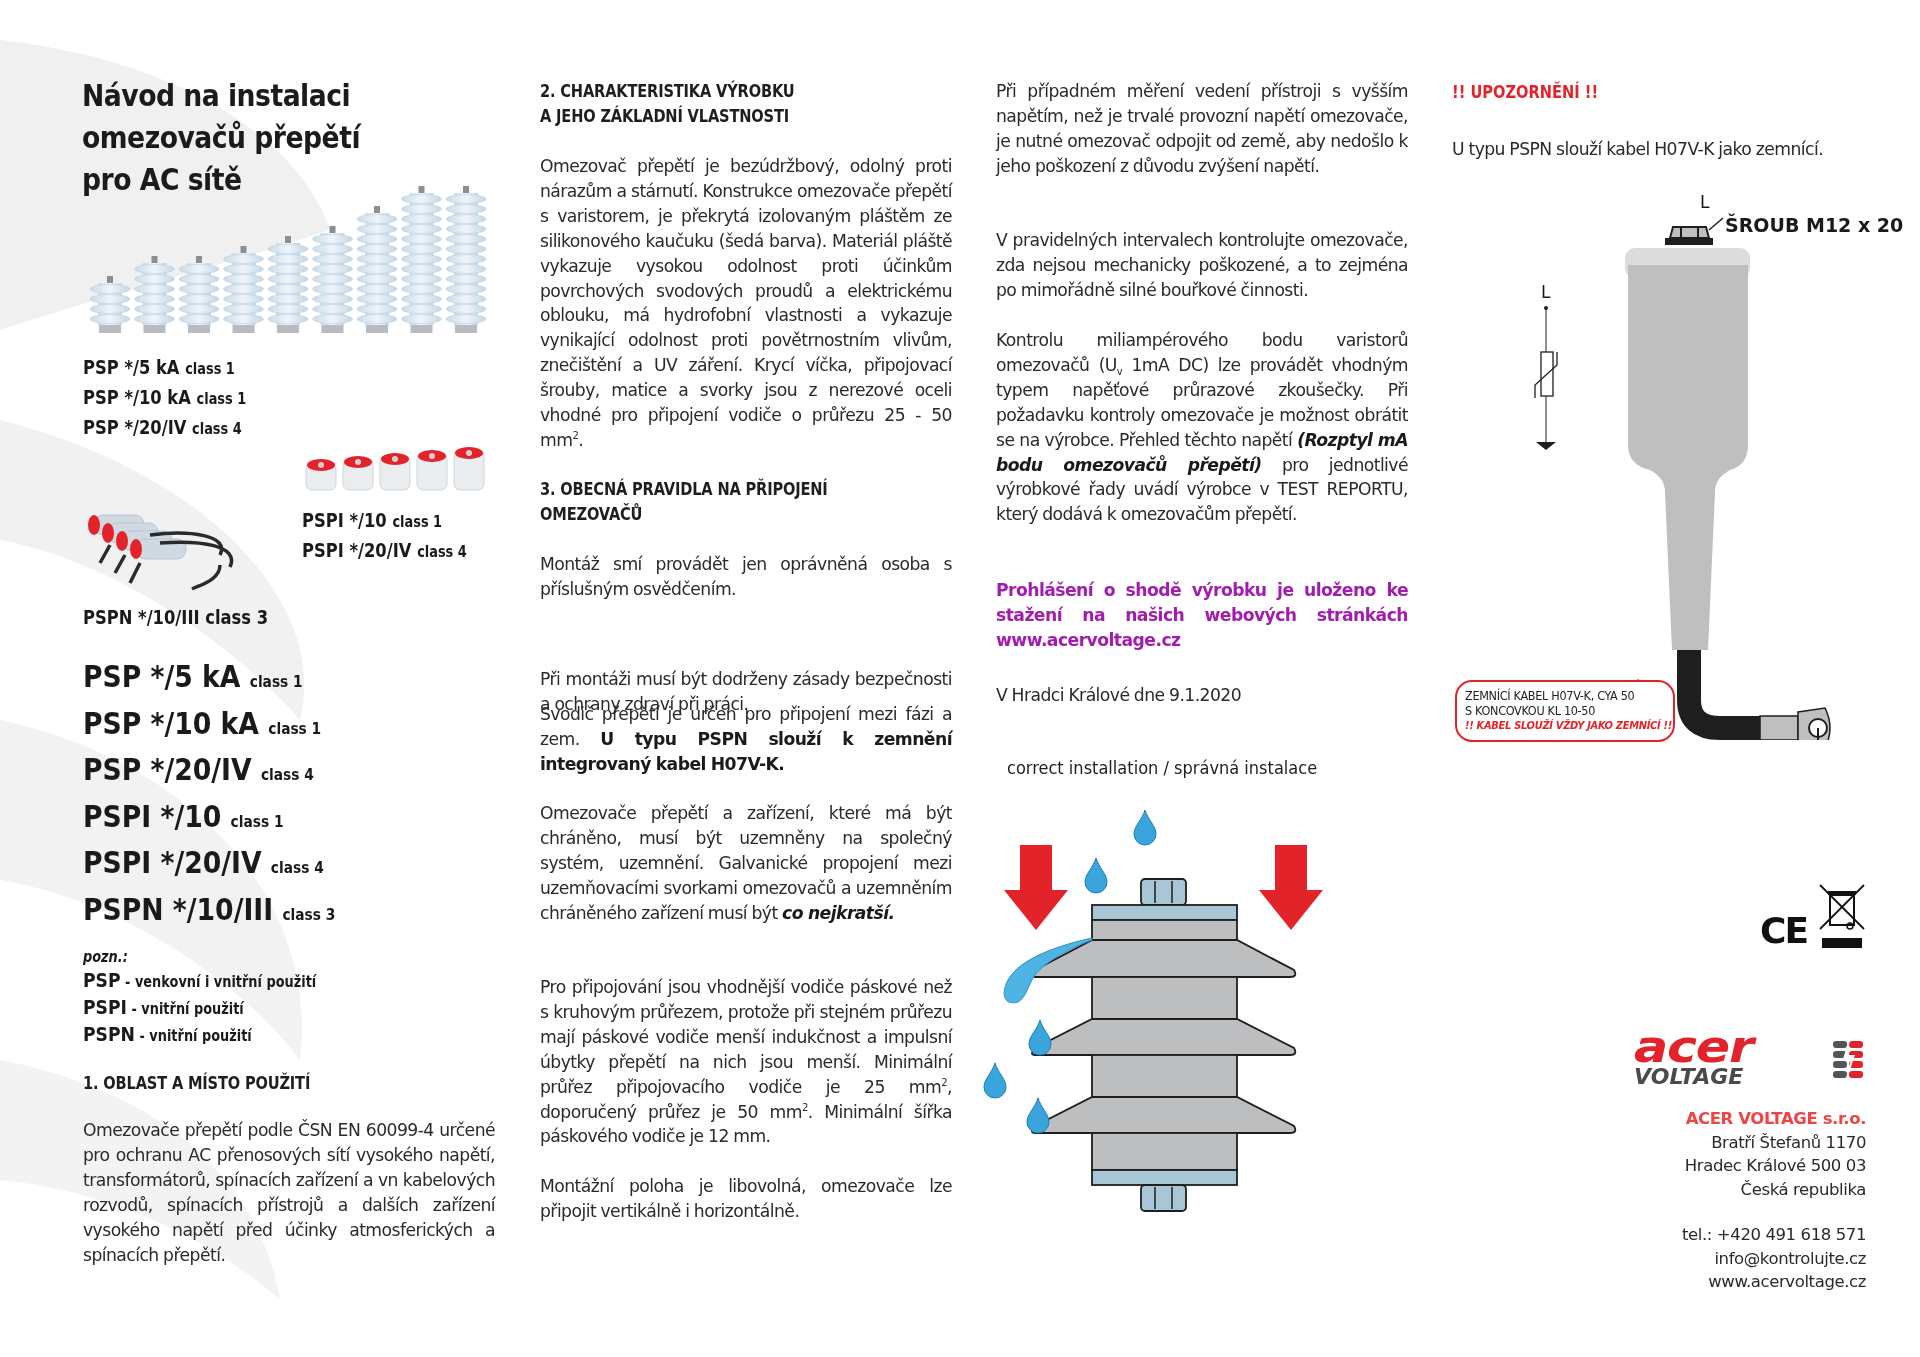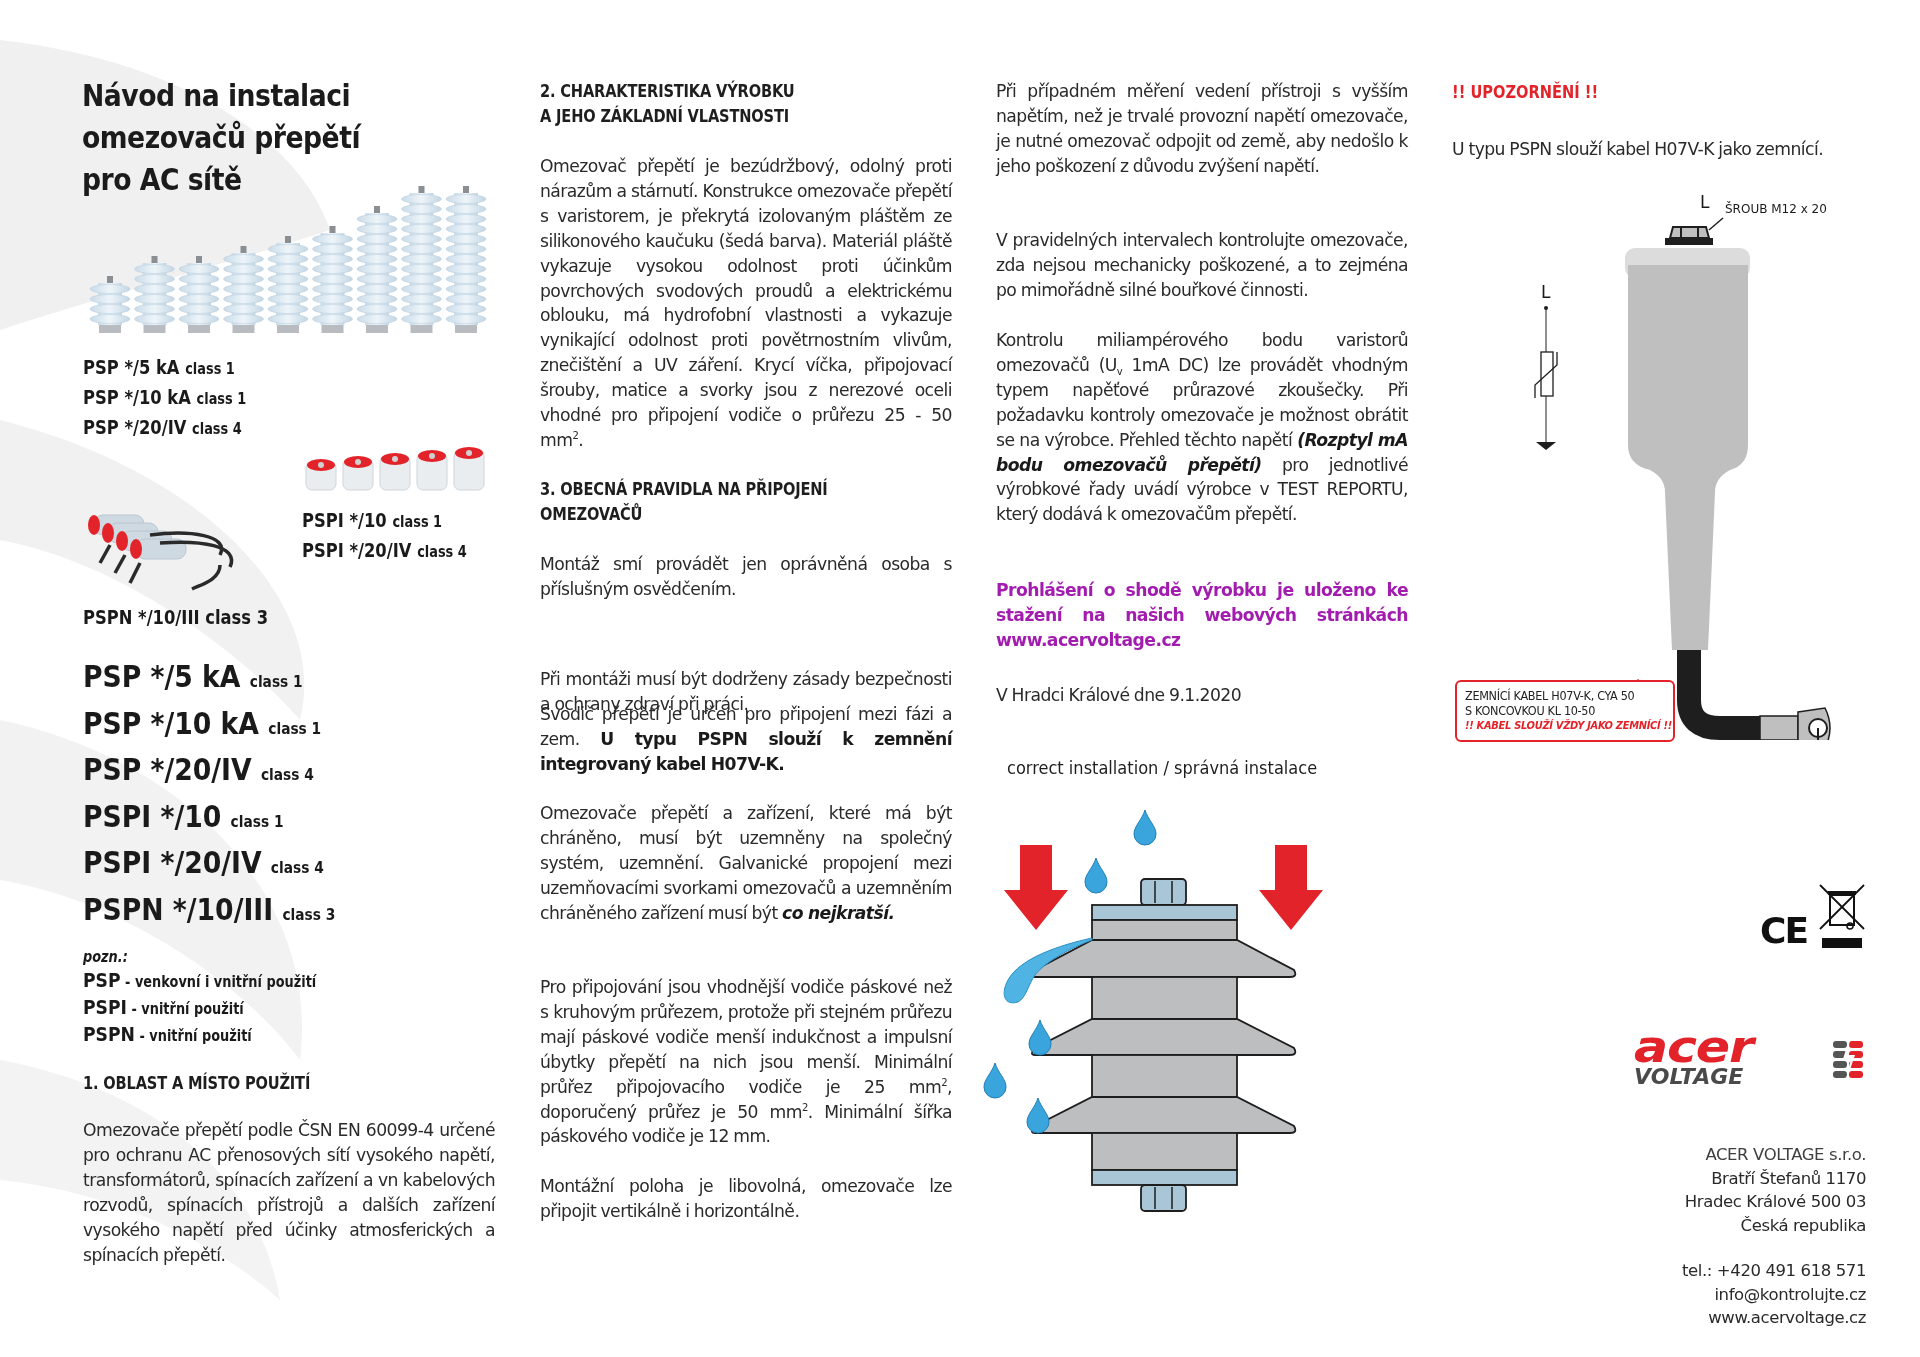--- a/index.html
+++ b/index.html
@@ -15,25 +15,25 @@
   .note .pozn{font-style:italic;font-size:15px;line-height:22px;}
   .note .row{font-size:20px;line-height:25px;}
   .note .row .desc{font-size:15px;}
   .h-sec{font-family:"DejaVu Sans",sans-serif;font-weight:bold;font-size:17px;line-height:25px;letter-spacing:-0.2px;white-space:nowrap;transform:scaleX(0.86);transform-origin:left top;color:#1e1e1e;}
   .para{font-family:"DejaVu Sans",sans-serif;font-size:17.2px;line-height:24.9px;text-align:justify;text-align-last:left;color:#2a2a2a;letter-spacing:-0.55px;word-spacing:-0.5px;}
   .para b{color:#1a1a1a;}
   .para sup{font-size:10px;line-height:0;}
   .para sub{font-size:10px;line-height:0;}
   .warn-title{font-family:"DejaVu Sans",sans-serif;font-weight:bold;font-size:17px;color:#e3232a;white-space:nowrap;transform:scaleX(0.86);transform-origin:left top;}
   .small-lbl{font-family:"DejaVu Sans",sans-serif;font-size:14px;white-space:nowrap;color:#1a1a1a;}
-  .callout{position:absolute;border:2.5px solid #e3232a;border-radius:6px;background:#fff;padding:6px 8px;font-family:"DejaVu Sans Condensed","DejaVu Sans",sans-serif;}
+  .callout{position:absolute;border:2.5px solid #e3232a;border-radius:17px;background:#fff;padding:6px 8px;font-family:"DejaVu Sans Condensed","DejaVu Sans",sans-serif;}
   .callout .l1,.callout .l2{font-size:12.5px;line-height:15px;color:#222;white-space:nowrap;letter-spacing:-0.3px;}
   .callout .l3{font-size:11px;line-height:16px;color:#e3232a;font-weight:bold;white-space:nowrap;letter-spacing:-0.3px;font-style:italic;}
   .contact{position:absolute;text-align:right;font-family:"DejaVu Sans",sans-serif;font-size:16.5px;line-height:23.5px;color:#2a2a2a;letter-spacing:-0.4px;}
-  .contact .company{font-weight:normal;color:#404040;margin-top:36px;}
+  .contact .company{font-weight:bold;color:#ef4444;}
   .caption{font-family:"DejaVu Sans",sans-serif;font-size:18px;color:#1e1e1e;white-space:nowrap;transform:scaleX(0.9);transform-origin:left top;}
 </style>
 </head>
 <body>
 
 <svg class="bg-shape" viewBox="0 0 640 1357">
   <path d="M0,40 C180,60 300,140 330,230 C240,260 90,300 0,330 Z" fill="#f0f0f0"></path>
   <path d="M0,420 C200,470 330,600 300,720 C230,640 110,560 0,540 Z" fill="#f1f1f1"></path>
   <path d="M0,720 C190,760 320,900 300,1060 C240,980 120,900 0,880 Z" fill="#f2f2f2"></path>
   <path d="M0,1060 C160,1090 260,1180 280,1300 C200,1230 100,1190 0,1180 Z" fill="#f3f3f3"></path>
@@ -362,21 +362,21 @@
   <circle cx="116" cy="128" r="2" fill="#1e1e1e"></circle>
   <line x1="116" y1="128" x2="116" y2="172" stroke="#1e1e1e" stroke-width="1"></line>
   <rect x="111" y="172" width="12" height="44" fill="none" stroke="#1e1e1e" stroke-width="1.3"></rect>
   <path d="M105,218 L105,205 L127,185 L127,172" fill="none" stroke="#1e1e1e" stroke-width="1.3"></path>
   <line x1="116" y1="216" x2="116" y2="262" stroke="#1e1e1e" stroke-width="1"></line>
   <path d="M106,262 L126,262 L116,270 Z" fill="#1e1e1e"></path>
 
   <line x1="209" y1="500" x2="190" y2="510" stroke="#e3232a" stroke-width="2.5"></line>
 </svg>
 <div class="col small-lbl" style="left:1700px;top:192px;font-size:17px;">L</div>
-<div class="col small-lbl" style="left:1725px;top:202px;font-size:12px;">ŠROUB M12 x 20</div>
+<div class="col small-lbl" style="left:1725px;top:214px;font-size:19px;font-weight:bold;">ŠROUB M12 x 20</div>
 <div class="col small-lbl" style="left:1541px;top:282px;font-size:17px;">L</div>
 
 <div class="callout" style="left:1455px;top:680px;width:200px;">
   <div class="l1">ZEMNÍCÍ KABEL H07V-K, CYA 50</div>
   <div class="l2">S KONCOVKOU KL 10-50</div>
   <div class="l3">!! KABEL SLOUŽÍ VŽDY JAKO ZEMNÍCÍ !!</div>
 </div>
 
 <div class="col" style="left:1760px;top:910px;font-family:'DejaVu Sans',sans-serif;font-weight:bold;font-size:36px;letter-spacing:-2px;color:#111;">
   <span>CE</span>

